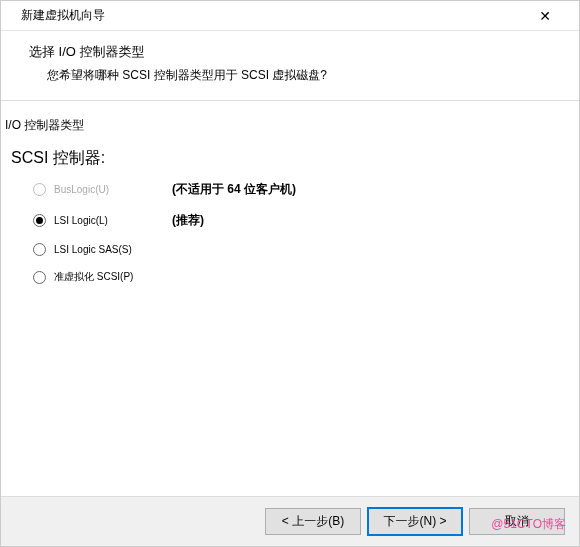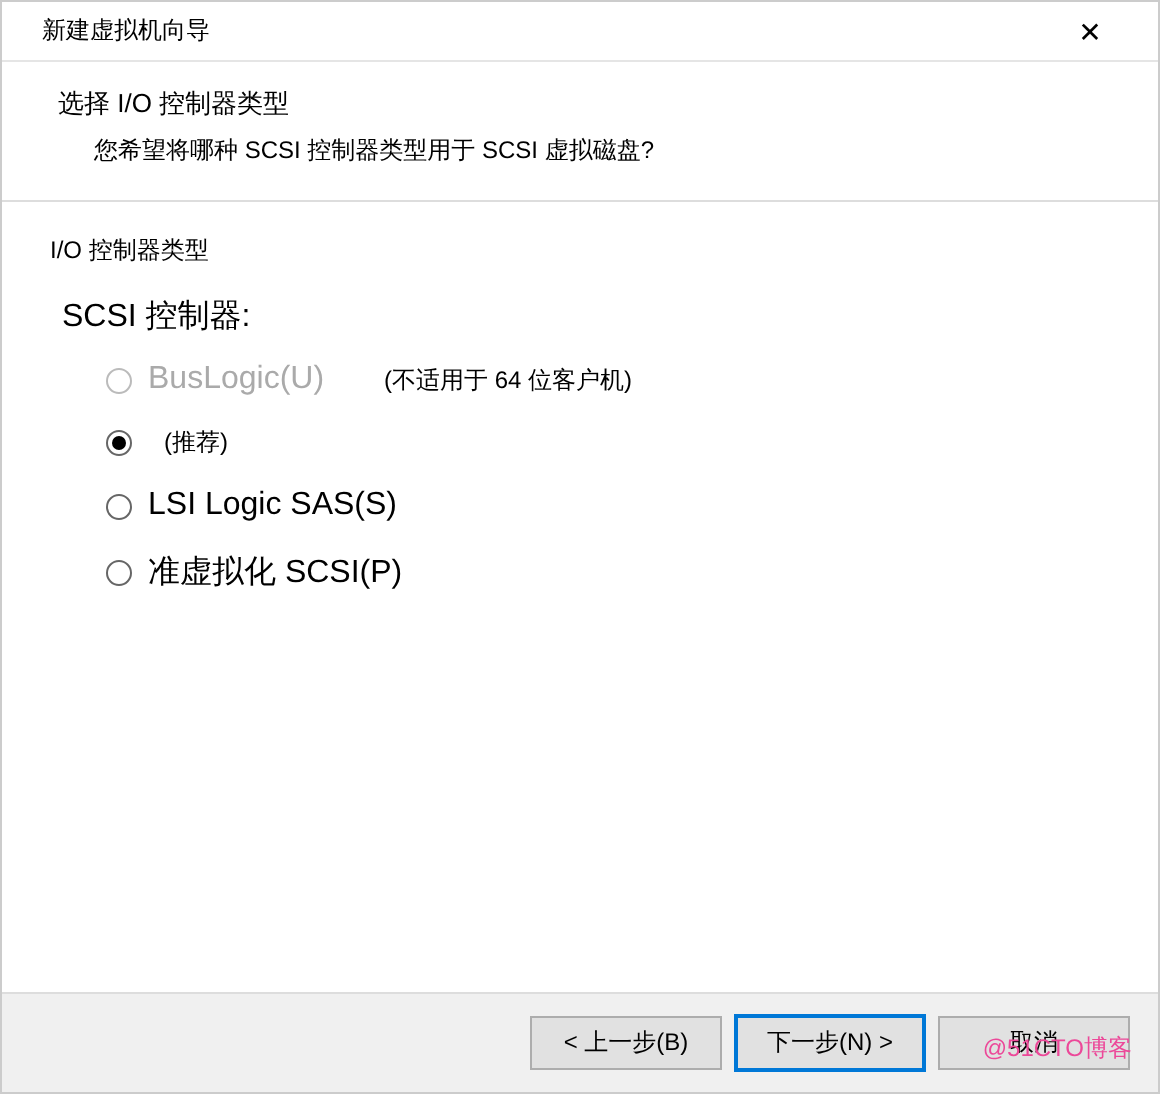--- a/index.html
+++ b/index.html
@@ -37,21 +37,21 @@
       font-weight: normal;
       margin-bottom: 6px;
     }
     .header-subtitle {
       font-size: 12px;
       padding-left: 18px;
       color: #000;
     }
     .content {
       flex: 1;
-      padding: 16px 24px;
+      padding: 16px 4px;
     }
     .group-label {
       font-size: 12px;
       margin-bottom: 14px;
     }
     .sub-label {
       font-size: 16px;
       margin-left: 6px;
       margin-bottom: 12px;
     }
@@ -74,23 +74,23 @@
       background: #fff;
     }
     .radio.disabled { border-color: #bbb; }
     .radio.selected::after {
       content: "";
       width: 7px;
       height: 7px;
       background: #000;
       border-radius: 50%;
     }
-    .radio-label { font-size: 16px; min-width: 110px; }
+    .radio-label { font-size: 10px; min-width: 110px; }
     .radio-label.disabled { color: #aaa; }
-    .radio-note { font-size: 12px; margin-left: 8px; }
+    .radio-note { font-size: 12px; margin-left: 8px; font-weight: bold; }
     .footer {
       display: flex;
       align-items: center;
       padding: 10px 14px;
       border-top: 1px solid #ddd;
       background: #f0f0f0;
       gap: 6px;
     }
     .btn {
       border: 1px solid #adadad;
@@ -131,20 +131,21 @@
   <div class="sub-label">SCSI 控制器:</div>
 
   <div class="radio-row">
     <span class="radio disabled"></span>
     <span class="radio-label disabled">BusLogic(U)</span>
     <span class="radio-note">(不适用于 64 位客户机)</span>
   </div>
 
   <div class="radio-row">
     <span class="radio selected"></span>
+    <span class="radio-label">LSI Logic(L)</span>
     <span class="radio-note">(推荐)</span>
   </div>
 
   <div class="radio-row">
     <span class="radio"></span>
     <span class="radio-label">LSI Logic SAS(S)</span>
     <span class="radio-note"></span>
   </div>
 
   <div class="radio-row">

